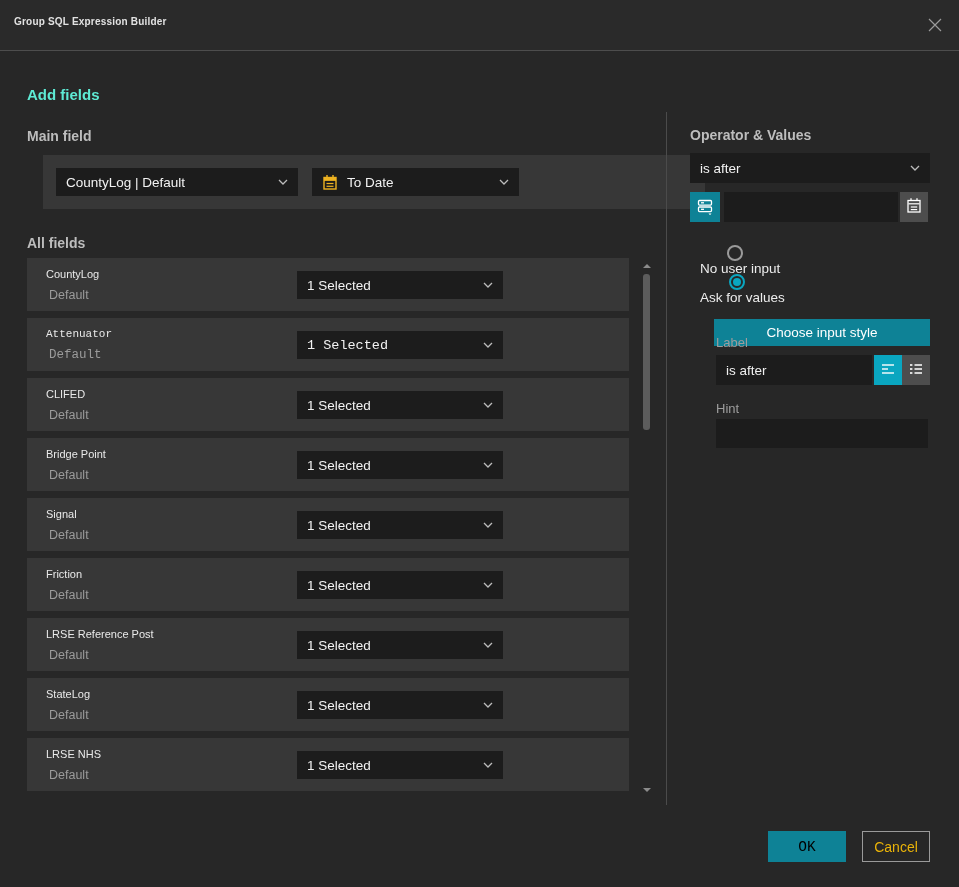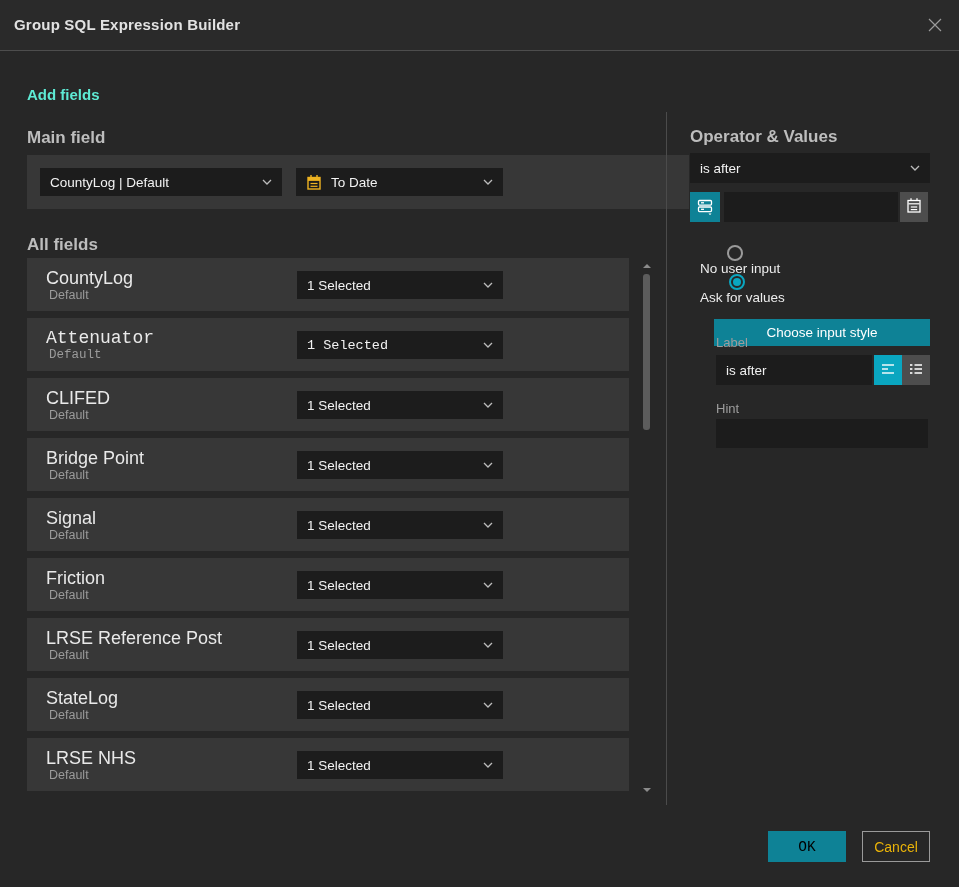--- a/index.html
+++ b/index.html
@@ -9,54 +9,54 @@
     position: relative; width: 959px; height: 887px;
     background: #272727; color: #e8e8e8; overflow: hidden;
   }
   
   .titlebar {
     position: absolute; left: 0; top: 0; width: 959px; height: 51px;
     border-bottom: 1px solid #4d4d4d; background: #2a2a2a;
   }
   .titlebar .title {
     position: absolute; left: 14px; top: 16px;
-    font-size: 15px; font-weight: bold; color: #e2e2e2; letter-spacing: .2px;
+    font-size: 10px; font-weight: bold; color: #e2e2e2; letter-spacing: .2px;
   }
   .close-btn {
     position: absolute; left: 921px; top: 12px; width: 28px; height: 28px;
     background: transparent; border: none; cursor: pointer;
     display: flex; align-items: center; justify-content: center;
   }
   
-  .heading { position: absolute; font-size: 17px; font-weight: bold; color: #bdbdbd; }
+  .heading { position: absolute; font-size: 14px; font-weight: bold; color: #bdbdbd; }
   .h-add    { left: 27px; top: 86px;  font-size: 15px; color: #5eead4; }
   .h-main   { left: 27px; top: 128px; }
   .h-all    { left: 27px; top: 235px; }
   .h-opval  { left: 690px; top: 127px; }
   
   .main-panel {
-    position: absolute; left: 27px; top: 155px; width: 662px; height: 54px;
+    position: absolute; left: 43px; top: 155px; width: 662px; height: 54px;
     background: #373737;
   }
   .select {
     background: #1c1c1c; color: #f2f2f2; font-size: 13.5px;
     display: flex; align-items: center; padding: 0 10px; cursor: pointer;
     position: absolute;
   }
   .select .sel-text { flex: 1; white-space: nowrap; overflow: hidden; }
   .select .chev { flex: 0 0 auto; margin-left: 6px; display: flex; }
   .sel-mainfield { left: 13px;  top: 13px; width: 242px; height: 28px; }
   .sel-datefield { left: 269px; top: 13px; width: 207px; height: 28px; }
   .sel-datefield .cal { margin-right: 9px; display: flex; }
   
   .field-list { position: absolute; left: 27px; top: 258px; width: 602px; }
   .field-row {
     position: absolute; left: 0; width: 602px; height: 53px; background: #373737;
   }
-  .field-row .f-name { position: absolute; left: 19px; top: 10px; font-size: 18px; color: #e9e9e9; }
+  .field-row .f-name { position: absolute; left: 19px; top: 10px; font-size: 11px; color: #e9e9e9; }
   .field-row .f-sub  { position: absolute; left: 22px; top: 30px; font-size: 12.5px; color: #9b9b9b; }
   .field-row .select { left: 270px; top: 13px; width: 206px; height: 28px; }
   
   .scrollbar { position: absolute; left: 641px; top: 258px; width: 11px; height: 542px; }
   .sb-up, .sb-down { position: absolute; left: 2px; width: 0; height: 0; }
   .sb-up   { top: 6px;    border-left: 4px solid transparent; border-right: 4px solid transparent; border-bottom: 4px solid #8b8b8b; }
   .sb-down { bottom: 8px; border-left: 4px solid transparent; border-right: 4px solid transparent; border-top: 4px solid #8b8b8b; }
   .sb-thumb {
     position: absolute; left: 2px; top: 16px; width: 7px; height: 156px;
     background: #5c5c5c; border-radius: 3px;

